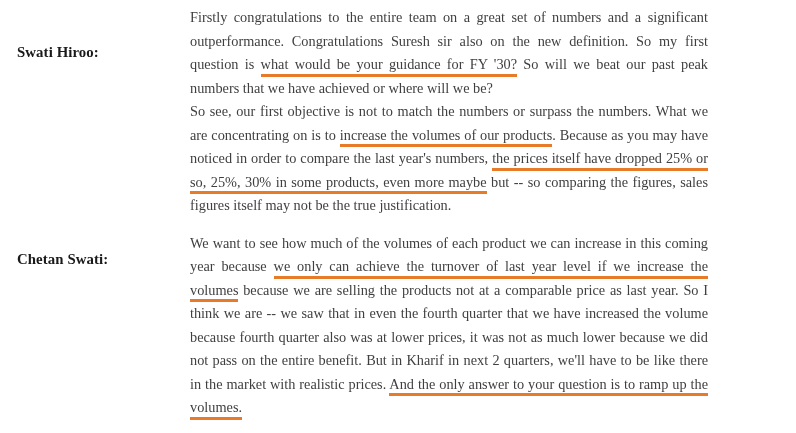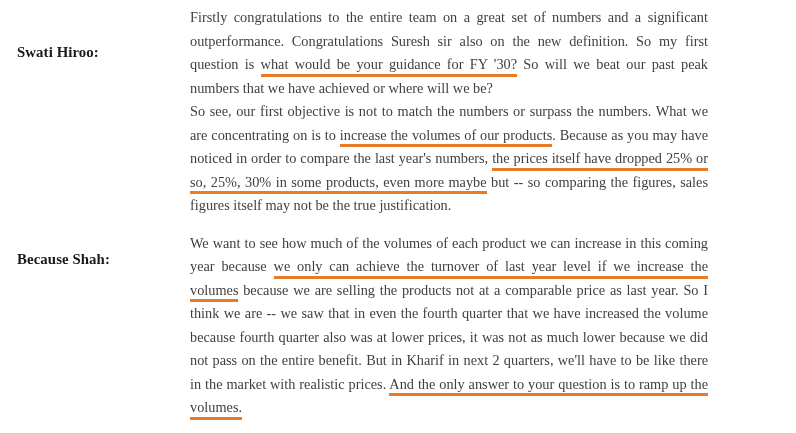--- a/index.html
+++ b/index.html
@@ -58,20 +58,20 @@
 <div class="page">
 
   <section class="block">
     <div class="speaker">Swati Hiroo:</div>
     <div class="text-col">
       <p class="para"><span>Firstly congratulations to the entire team on a great set of numbers and a significant outperformance. Congratulations Suresh sir also on the new definition. So my first question is </span><span class="hl">what would be your guidance for FY '30?</span><span> So will we beat our past peak numbers that we have achieved or where will we be?</span></p>
     </div>
   </section>
 
   <section class="block">
-    <div class="speaker">Because Shah:</div>
+    <div class="speaker">Chetan Swati:</div>
     <div class="text-col">
       <p class="para"><span>So see, our first objective is not to match the numbers or surpass the numbers. What we are concentrating on is to </span><span class="hl">increase the volumes of our products</span><span>. Because as you may have noticed in order to compare the last year's numbers, </span><span class="hl">the prices itself have dropped 25% or so, 25%, 30% in some products, even more maybe</span><span> but -- so comparing the figures, sales figures itself may not be the true justification.</span></p>
       <p class="para"><span>We want to see how much of the volumes of each product we can increase in this coming year because </span><span class="hl">we only can achieve the turnover of last year level if we increase the volumes</span><span> because we are selling the products not at a comparable price as last year. So I think we are -- we saw that in even the fourth quarter that we have increased the volume because fourth quarter also was at lower prices, it was not as much lower because we did not pass on the entire benefit. But in Kharif in next 2 quarters, we'll have to be like there in the market with realistic prices. </span><span class="hl">And the only answer to your question is to ramp up the volumes.</span></p>
     </div>
   </section>
 
 </div>
 
 </body></html>

